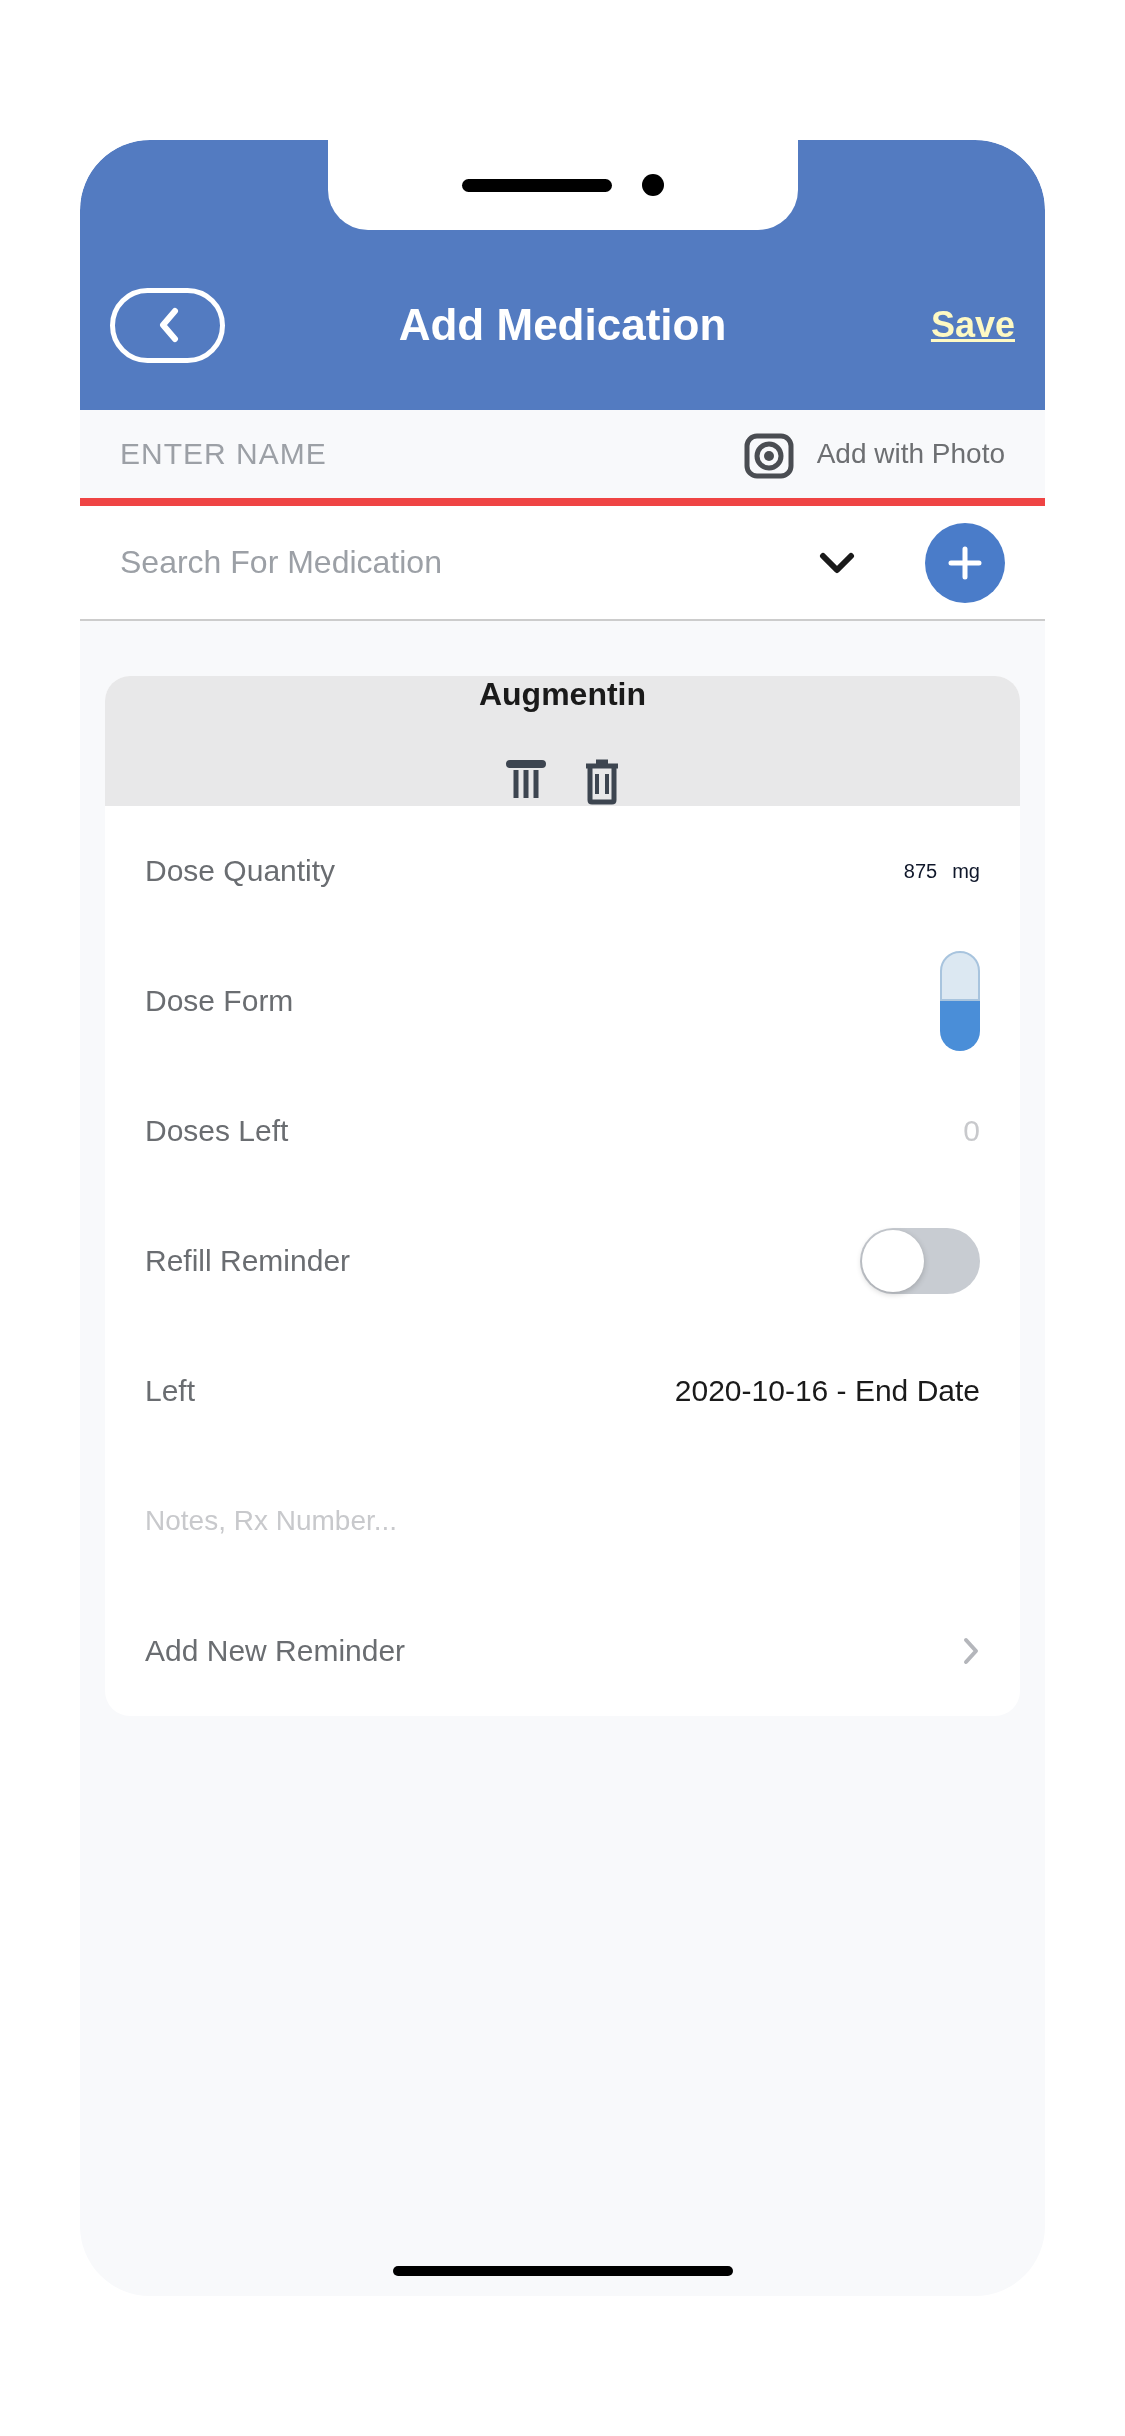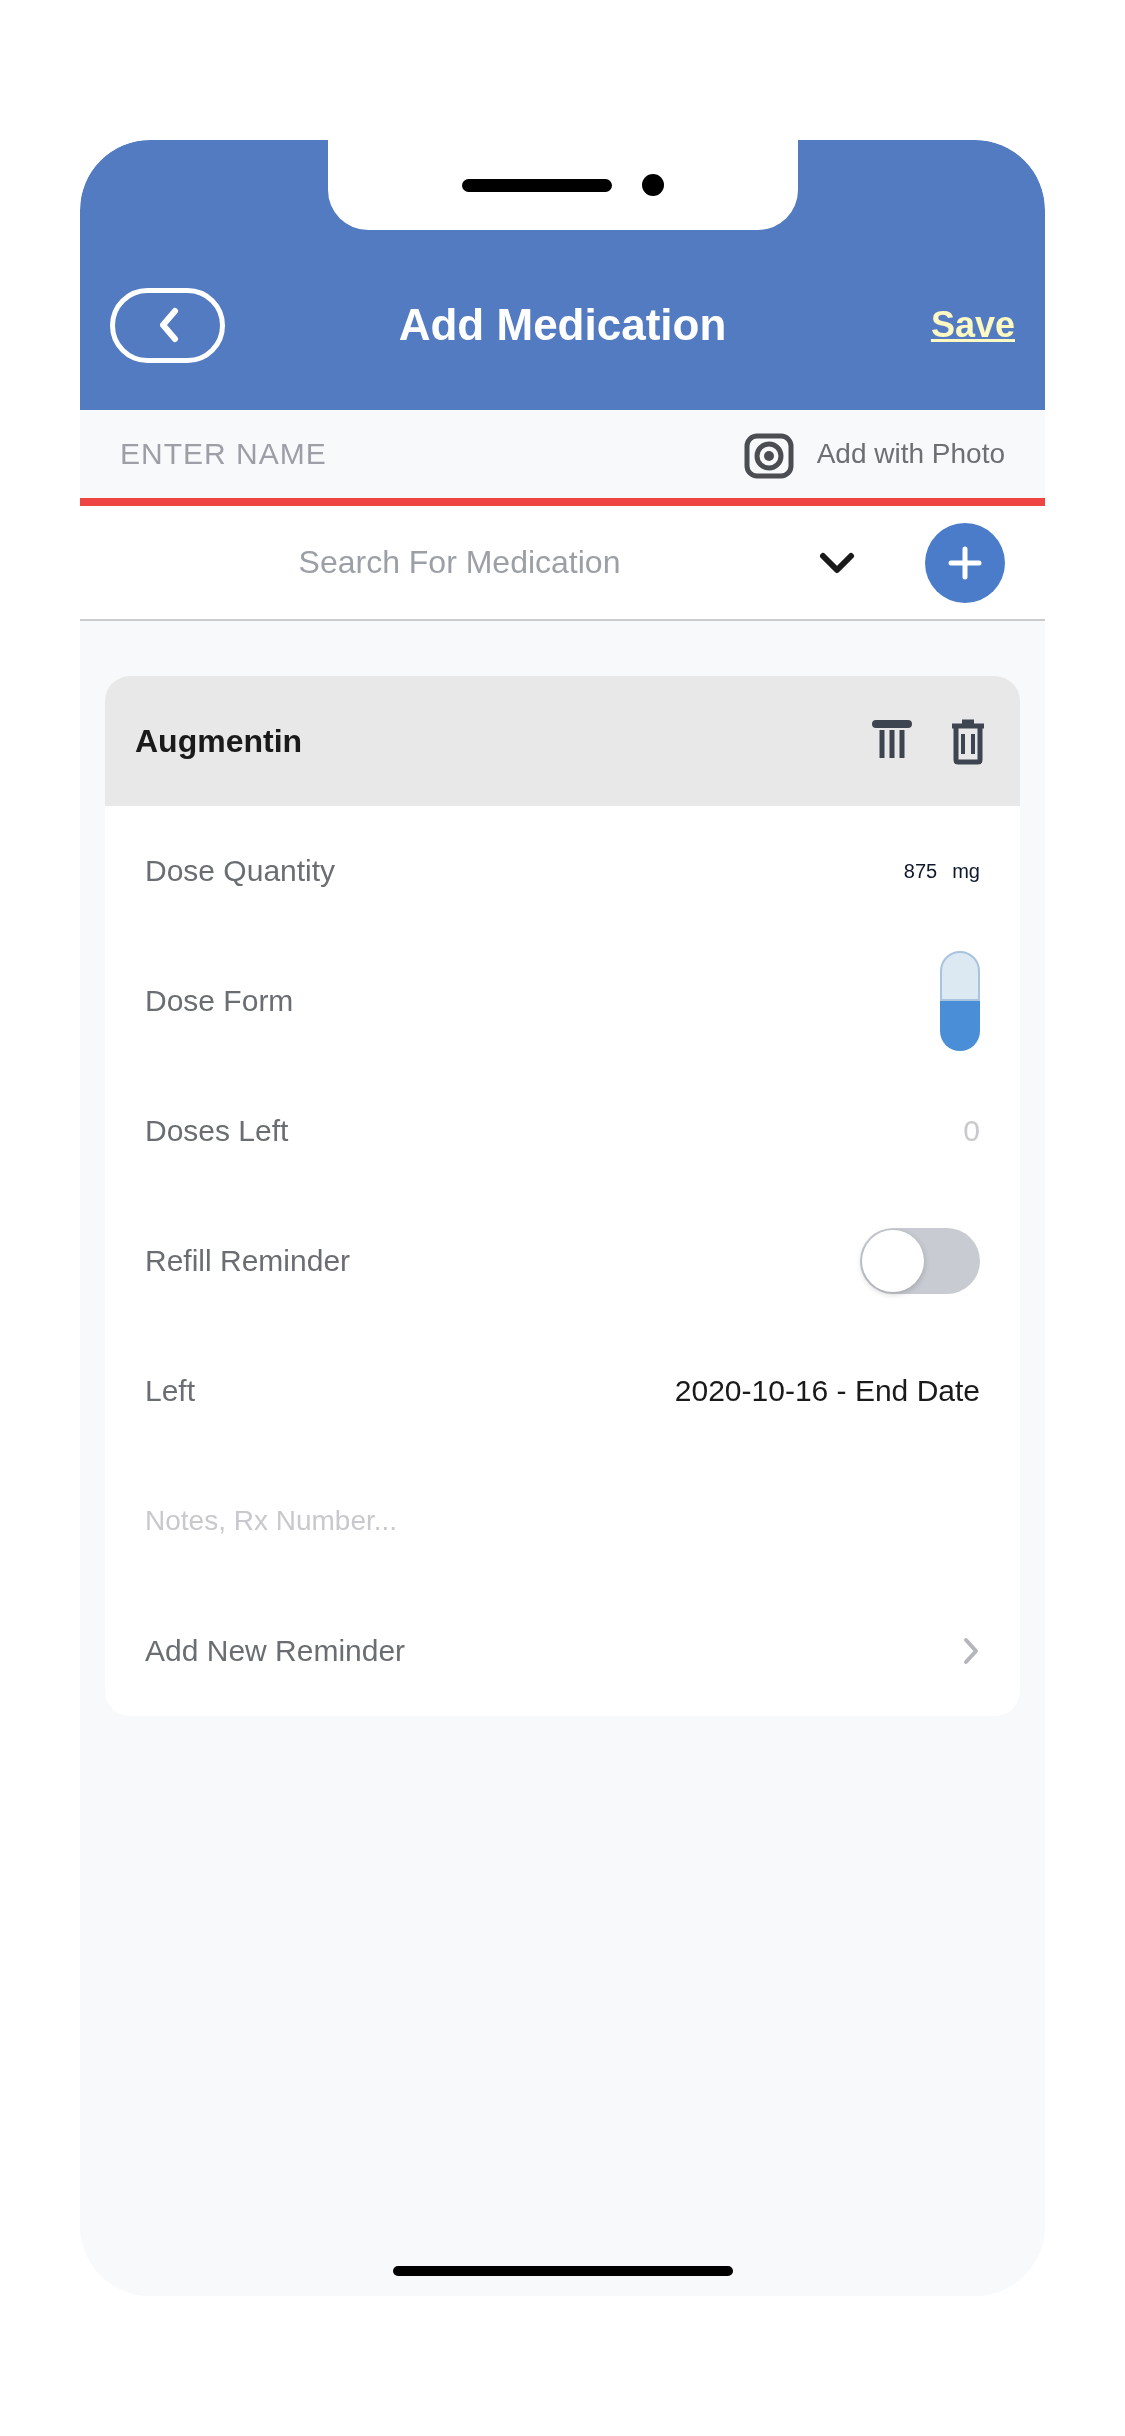--- a/index.html
+++ b/index.html
@@ -1,34 +1,34 @@
 <!DOCTYPE html>
 <html><head>
   <meta charset="utf-8">
   <style>
     * { box-sizing: border-box; margin: 0; padding: 0; font-family: -apple-system, BlinkMacSystemFont, 'Segoe UI', sans-serif; }
     body { background: #fff; width: 1125px; height: 2436px; position: relative; }
-    .device-frame { position: absolute; top: 140px; left: 80px; right: 80px; bottom: 140px; background: #f8f9fb; border-radius: 70px; overflow: hidden; text-align: center; }
+    .device-frame { position: absolute; top: 140px; left: 80px; right: 80px; bottom: 140px; background: #f8f9fb; border-radius: 70px; overflow: hidden; }
     .notch-bar { position: absolute; top: 0; left: 0; right: 0; height: 90px; display: flex; align-items: center; justify-content: center; gap: 20px; z-index: 10; }
     .notch-pill { width: 150px; height: 13px; background: #000; border-radius: 10px; }
     .notch-dot { width: 22px; height: 22px; background: #000; border-radius: 50%; margin-left: 10px; }
     .header { background: #537bc1; height: 270px; padding: 130px 30px 30px 30px; display: flex; align-items: center; justify-content: space-between; border-radius: 70px 70px 0 0; position: relative; }
     .header-notch-cut { position: absolute; top: 0; left: 50%; transform: translateX(-50%); width: 470px; height: 90px; background: #fff; border-radius: 0 0 40px 40px; }
     .back-btn { width: 115px; height: 75px; border: 5px solid #fff; border-radius: 40px; display: flex; align-items: center; justify-content: center; cursor: pointer; }
     .header-title { color: #fff; font-size: 44px; font-weight: 600; position: absolute; left: 50%; transform: translateX(-50%); }
     .save-link { color: #fef9c3; font-size: 36px; font-weight: 600; text-decoration: underline; cursor: pointer; }
     .name-row { height: 96px; display: flex; align-items: center; justify-content: space-between; padding: 0 40px; border-bottom: 8px solid #ef4444; background: #f8f9fb; }
     .enter-name { color: #9ca0a6; font-size: 30px; letter-spacing: 1px; }
     .photo-group { display: flex; align-items: center; gap: 20px; cursor: pointer; }
     .photo-label { color: #6d6f72; font-size: 28px; }
     .search-row { height: 115px; display: flex; align-items: center; padding: 16px 40px; border-bottom: 2px solid #ccc; background: #fff; gap: 20px; }
     .search-text { color: #9ca0a6; font-size: 32px; flex: 1; }
     .add-fab { width: 80px; height: 80px; background: #4a7cc9; border-radius: 50%; display: flex; align-items: center; justify-content: center; cursor: pointer; }
     .card { background: #fff; margin: 55px 25px; border-radius: 25px; overflow: hidden; }
-    .card-header { background: #e8e8e9; height: 130px; display: flex; align-items: center; padding: 0 30px; justify-content: space-between; }
+    .card-header { background: #e8e8e9; height: 130px; display: flex; align-items: center; padding: 0 30px; justify-content: space-between; flex-direction: column; }
     .card-title { font-size: 32px; font-weight: 700; color: #1a1a1a; }
     .icon-group { display: flex; gap: 30px; }
     .card-row { height: 130px; display: flex; align-items: center; padding: 0 40px; justify-content: space-between; }
     .row-label { color: #6a6d71; font-size: 30px; }
     .row-value { color: #c8c9cc; font-size: 30px; }
     .dose-val { color: #0f172a; font-size: 20px; display: flex; gap: 15px; }
     .toggle { width: 120px; height: 66px; background: #c8ccd2; border-radius: 40px; position: relative; cursor: pointer; }
     .toggle-knob { width: 62px; height: 62px; background: #fff; border-radius: 50%; position: absolute; top: 2px; left: 2px; box-shadow: 0 2px 6px rgba(0,0,0,0.2); }
     .date-val { color: #1a1a1a; font-size: 30px; }
     .notes-row { height: 130px; display: flex; align-items: center; padding: 0 40px; }

